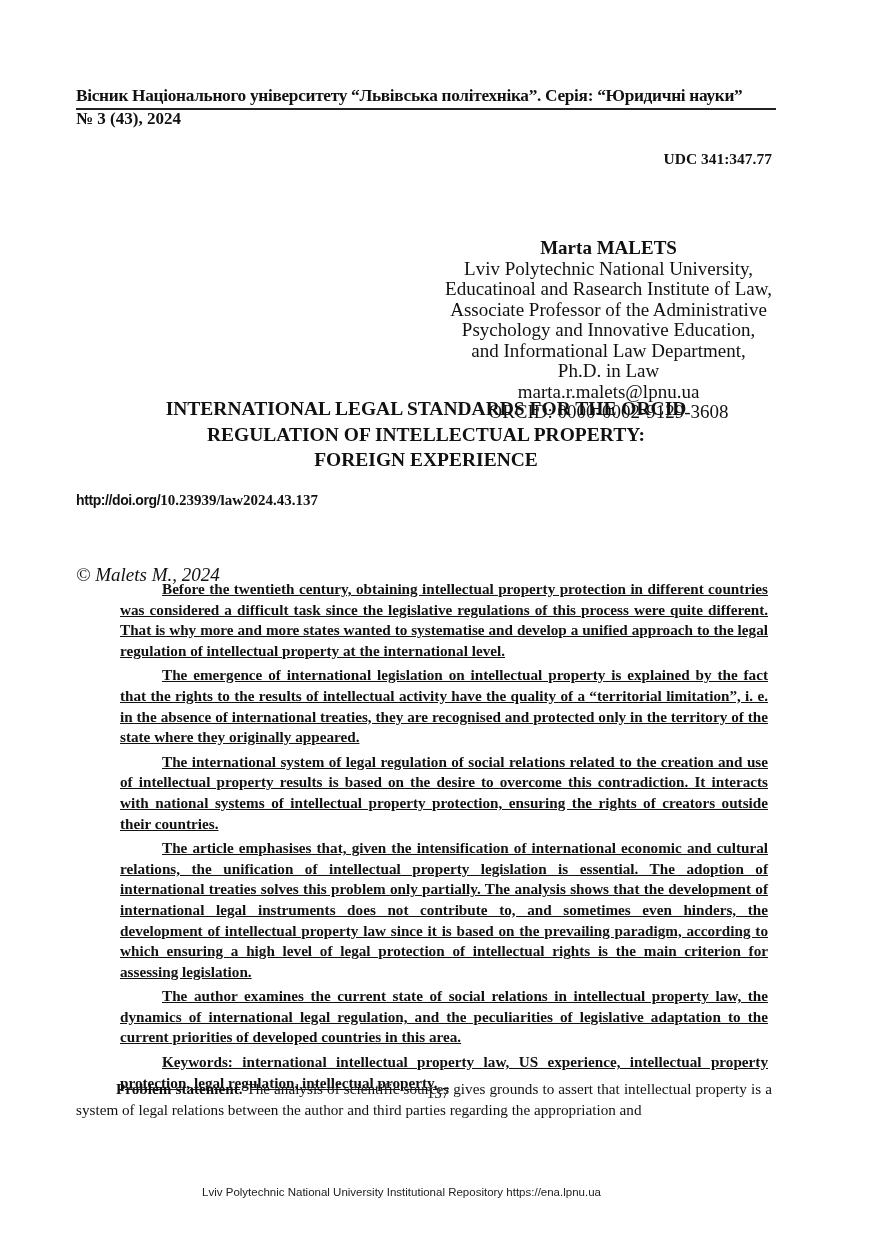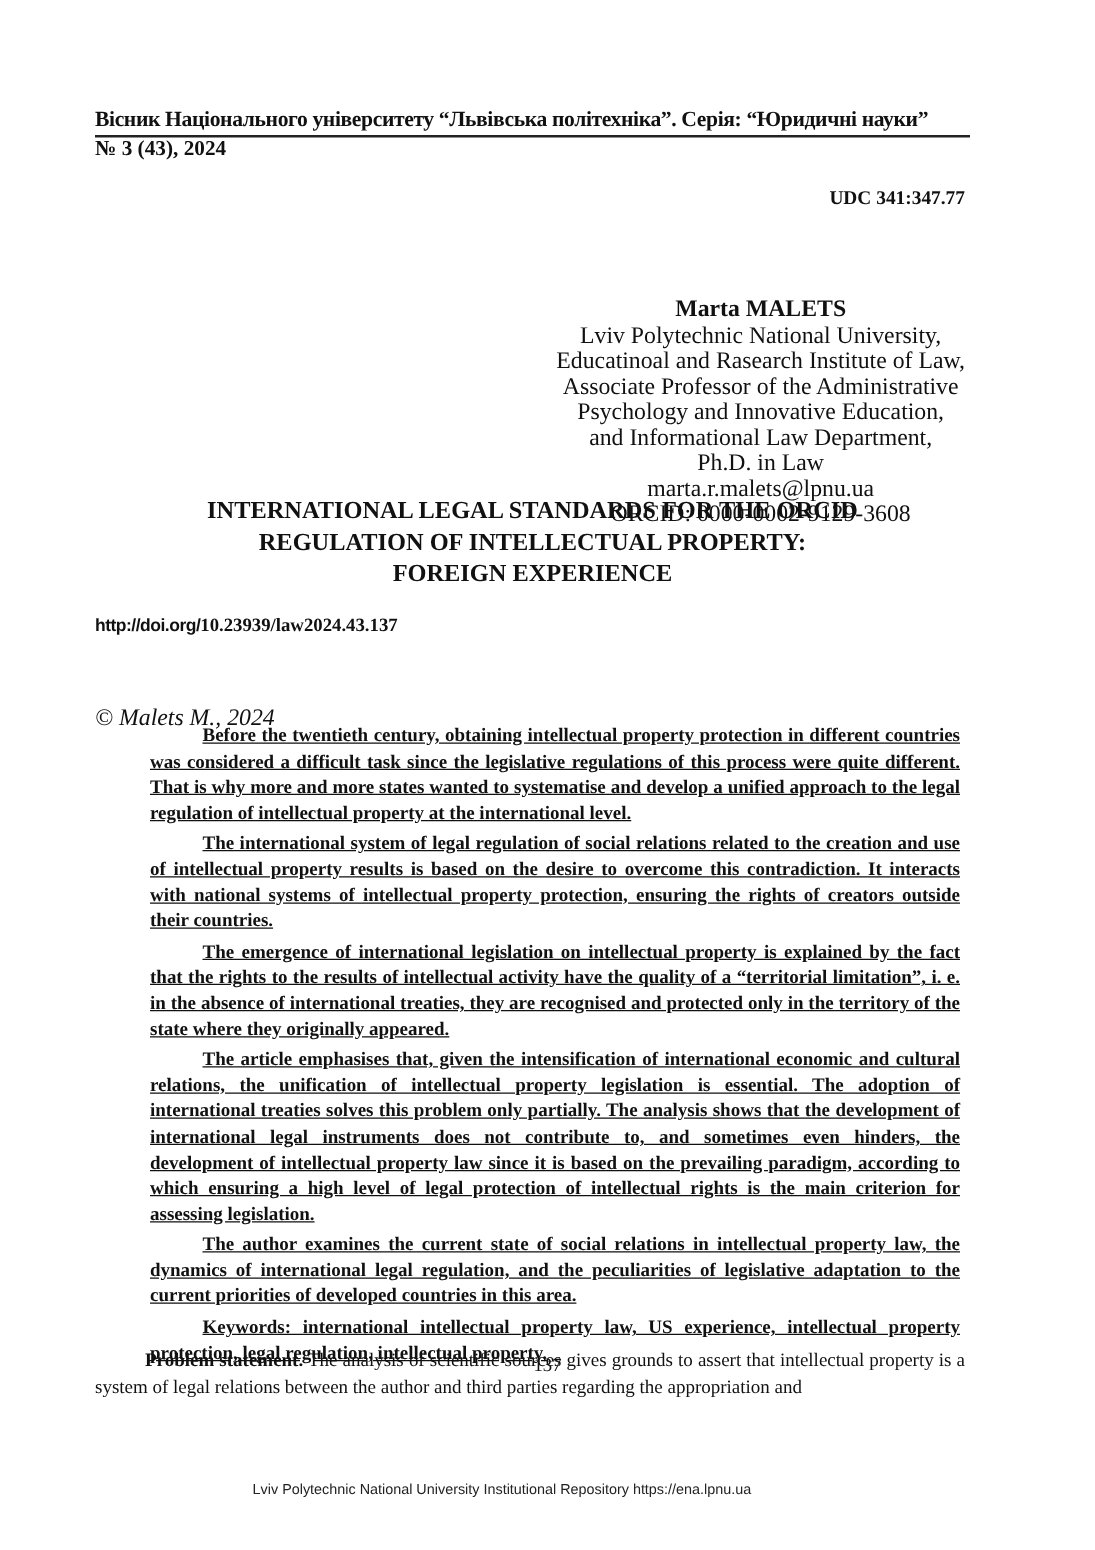--- a/index.html
+++ b/index.html
@@ -62,22 +62,22 @@
   </div>
 
   <div class="doi">
     <span class="doi-prefix">http://doi.org/</span><span>10.23939/law2024.43.137</span>
   </div>
 
   <div class="copyright">© Malets M., 2024</div>
 
   <div class="abstract">
     <p>Before the twentieth century, obtaining intellectual property protection in different countries was considered a difficult task since the legislative regulations of this process were quite different. That is why more and more states wanted to systematise and develop a unified approach to the legal regulation of intellectual property at the international level.</p>
+    <p>The emergence of international legislation on intellectual property is explained by the fact that the rights to the results of intellectual activity have the quality of a “territorial limitation”, i. e. in the absence of international treaties, they are recognised and protected only in the territory of the state where they originally appeared.</p>
     <p>The international system of legal regulation of social relations related to the creation and use of intellectual property results is based on the desire to overcome this contradiction. It interacts with national systems of intellectual property protection, ensuring the rights of creators outside their countries.</p>
-    <p>The emergence of international legislation on intellectual property is explained by the fact that the rights to the results of intellectual activity have the quality of a “territorial limitation”, i. e. in the absence of international treaties, they are recognised and protected only in the territory of the state where they originally appeared.</p>
     <p>The article emphasises that, given the intensification of international economic and cultural relations, the unification of intellectual property legislation is essential. The adoption of international treaties solves this problem only partially. The analysis shows that the development of international legal instruments does not contribute to, and sometimes even hinders, the development of intellectual property law since it is based on the prevailing paradigm, according to which ensuring a high level of legal protection of intellectual rights is the main criterion for assessing legislation.</p>
     <p>The author examines the current state of social relations in intellectual property law, the dynamics of international legal regulation, and the peculiarities of legislative adaptation to the current priorities of developed countries in this area.</p>
     <p>Keywords: international intellectual property law, US experience, intellectual property protection, legal regulation, intellectual property.</p>
   </div>
 
   <div class="body-text">
     <p><span class="lead">Problem statement.</span><span> The analysis of scientific sources gives grounds to assert that intellectual property is a system of legal relations between the author and third parties regarding the appropriation and</span></p>
   </div>
 
   <div class="page-number">137</div>

